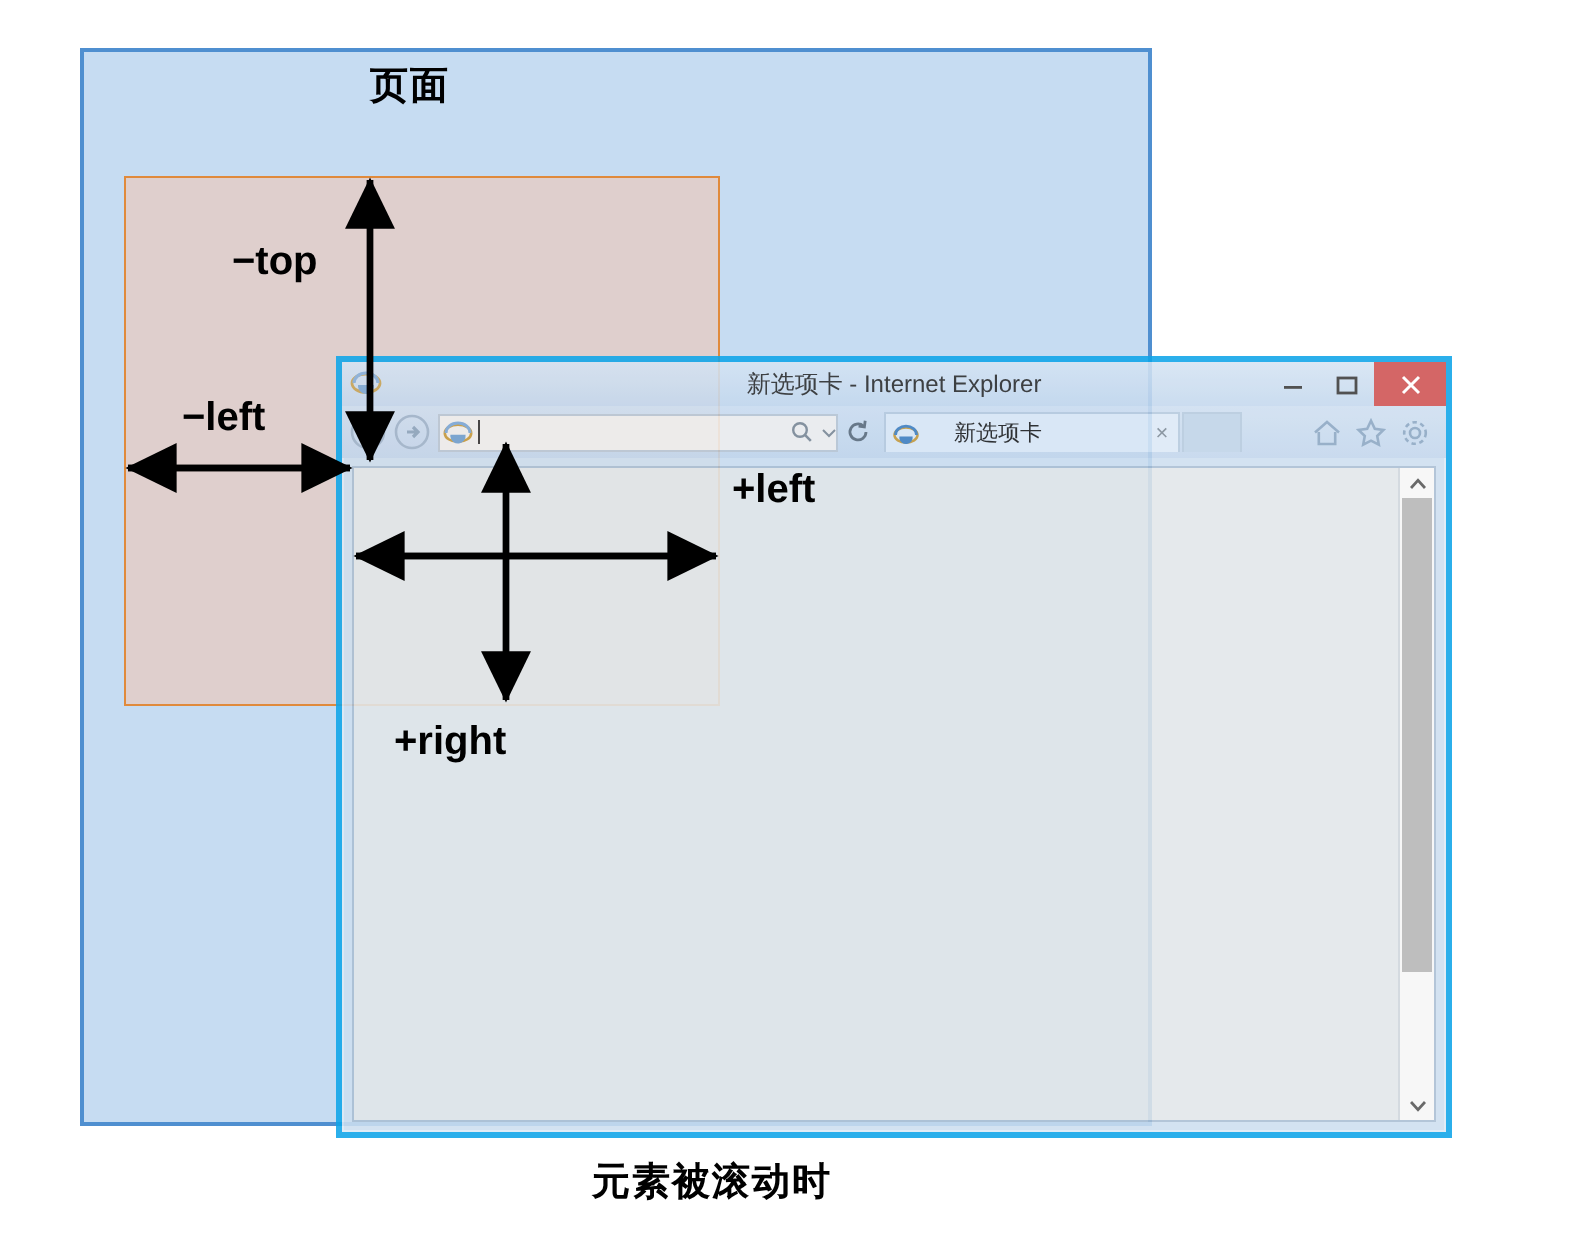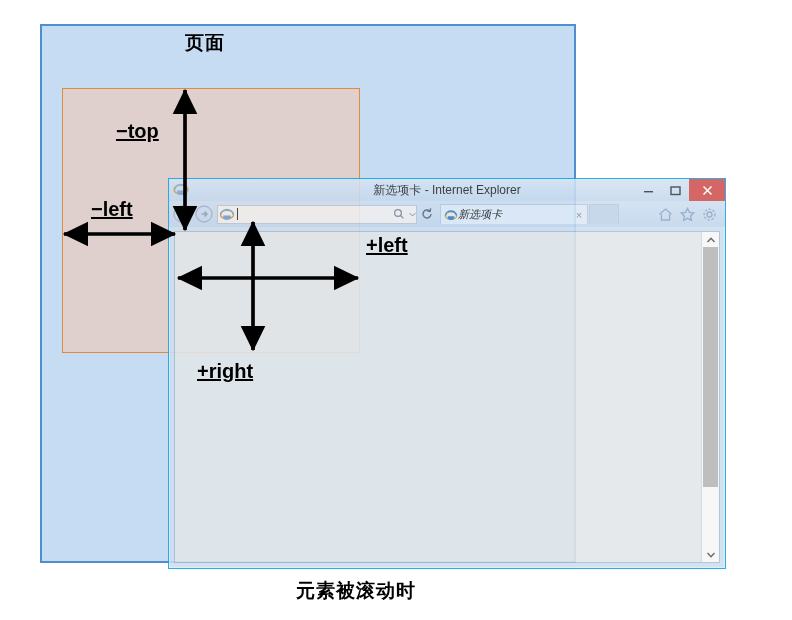--- a/index.html
+++ b/index.html
@@ -26,21 +26,21 @@
   
   .element-box{
     position:absolute;left:62px;top:88px;width:298px;height:265px;
     background:#dfcfcd;border:1px solid #e08a3c;box-sizing:border-box;
   }
 
   
   .ie-window{
     position:absolute;left:168px;top:178px;width:558px;height:391px;
     background:#cddff0;
-    border:1px solid #0ea5e9;
+    border:3px solid #0ea5e9;
     box-sizing:border-box;
     box-shadow:0 0 0 1px rgba(255,255,255,0.35) inset;
     opacity:0.88;
   }
   .ie-titlebar{
     position:relative;height:22px;
     background:linear-gradient(to bottom,#d5e4f3,#c4d8ee);
     display:flex;align-items:center;
   }
   .ie-tb-icon{
@@ -74,22 +74,22 @@
   .addr-caret{width:1px;height:12px;background:#333;margin-left:2px;}
   .addr-search{width:18px;flex:0 0 auto;display:flex;align-items:center;justify-content:center;}
   .addr-dd{width:8px;flex:0 0 auto;display:flex;align-items:center;justify-content:center;}
   .refreshbtn{width:20px;height:22px;display:flex;align-items:center;justify-content:center;flex:0 0 auto;}
   .ie-tab{
     width:148px;height:20px;margin-left:3px;
     background:#dce9f7;border:1px solid #b5c9de;border-bottom:none;
     display:flex;align-items:center;box-sizing:border-box;flex:0 0 auto;
   }
   .tab-ie{width:14px;height:14px;margin-left:3px;flex:0 0 auto;}
-  .tab-label{font-size:11px;color:#1a1a1a;margin-left:0;flex:1 1 auto;
-             white-space:nowrap;overflow:hidden;font-style:italic;}
+  .tab-label{font-size:11px;color:#1a1a1a;margin-left:17px;flex:1 1 auto;
+             white-space:nowrap;overflow:hidden;}
   .tab-x{width:16px;text-align:center;font-size:11px;color:#7d8a97;flex:0 0 auto;}
   .ie-newtab{
     width:30px;height:20px;margin-left:1px;background:#bfd3e8;
     border:1px solid #b5c9de;border-bottom:none;box-sizing:border-box;flex:0 0 auto;
   }
   .tb-right{margin-left:auto;display:flex;align-items:center;padding-right:5px;gap:4px;}
   .tb-right .ic{width:18px;height:18px;display:flex;align-items:center;justify-content:center;}
 
   
   .ie-content{
@@ -101,21 +101,21 @@
   .ie-scrollbar{
     width:17px;flex:0 0 auto;background:#f1f1f1;border-left:1px solid #cfd6dc;
     display:flex;flex-direction:column;
   }
   .sb-arrow{height:15px;display:flex;align-items:center;justify-content:center;background:#f6f6f6;}
   .sb-track{flex:1 1 auto;position:relative;background:#f6f6f6;}
   .sb-thumb{position:absolute;left:1px;right:1px;top:0;height:80%;background:#b6b6b6;}
 
   
   .anno{position:absolute;font-size:20px;font-weight:bold;color:#000;
-        font-family:"Liberation Sans","DejaVu Sans",sans-serif;white-space:nowrap;text-decoration:underline;}
+        font-family:"Liberation Sans","DejaVu Sans",sans-serif;white-space:nowrap;}
   #lbl-top{left:116px;top:120px;}
   #lbl-left{left:91px;top:198px;}
   #lbl-right{left:366px;top:234px;}
   #lbl-bottom{left:197px;top:360px;}
 
   .svg-layer{position:absolute;left:0;top:0;width:792px;height:620px;pointer-events:none;}
 
   .caption{
     position:absolute;left:0;top:578px;width:712px;text-align:center;
     font-size:19px;font-weight:bold;color:#000;letter-spacing:1px;

